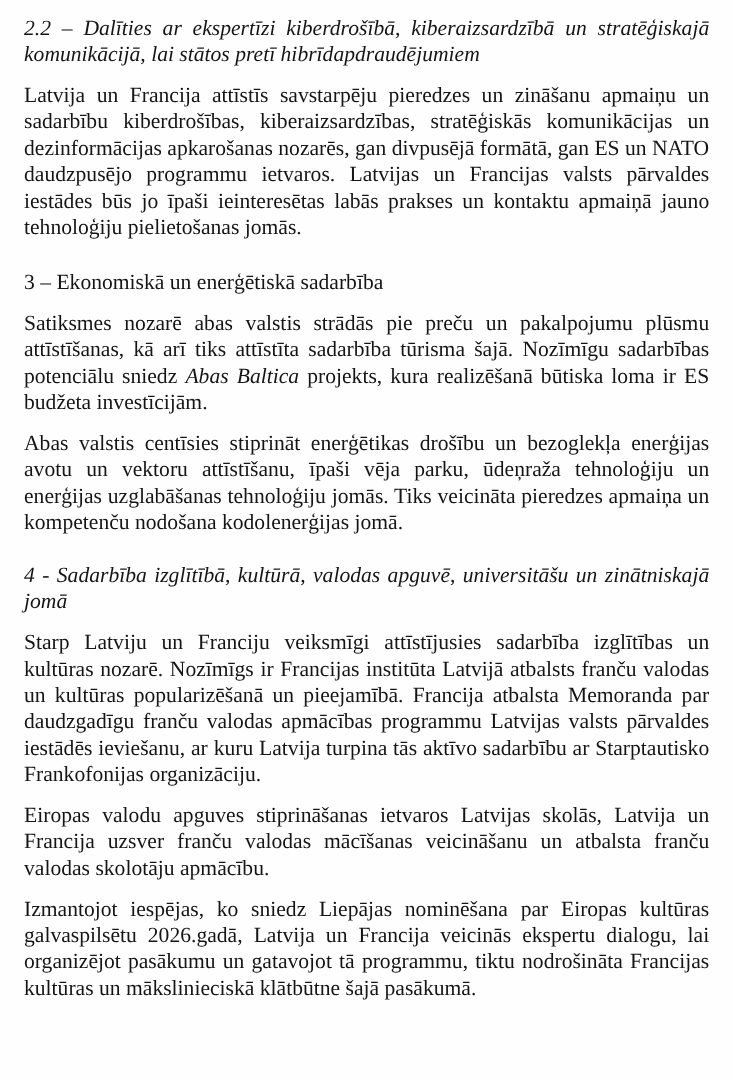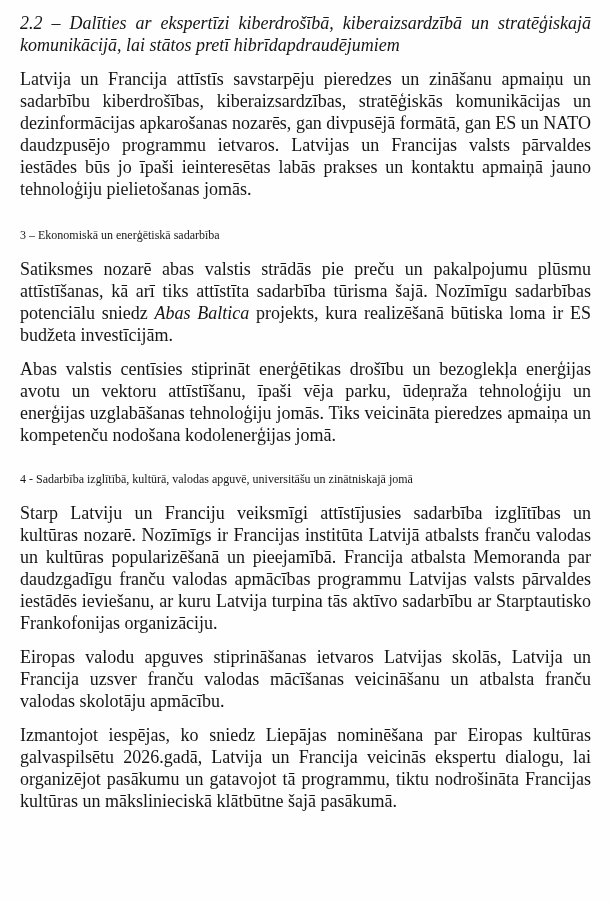--- a/index.html
+++ b/index.html
@@ -25,27 +25,27 @@
     font-style: italic;
     font-weight: normal;
     font-size: 18px;
     line-height: 22px;
     margin: 0 0 8px 0;
     text-align: justify;
   }
   .heading-plain {
     font-style: normal;
     font-weight: normal;
-    font-size: 12px;
+    font-size: 18px;
     line-height: 22px;
     margin: 0 0 8px 0;
     text-align: justify;
   }
   .section-gap-3 { margin-top: 24px; }
-  .section-gap-4 { margin-top: 22px; margin-bottom: 0; }
+  .section-gap-4 { margin-top: 22px; margin-bottom: 0; font-style: italic; }
   p.body-para {
     margin: 12px 0 7px 0;
   }
   p.body-para:last-child {
     margin-bottom: 0;
   }
   .italic-inline {
     font-style: italic;
   }
 </style>

